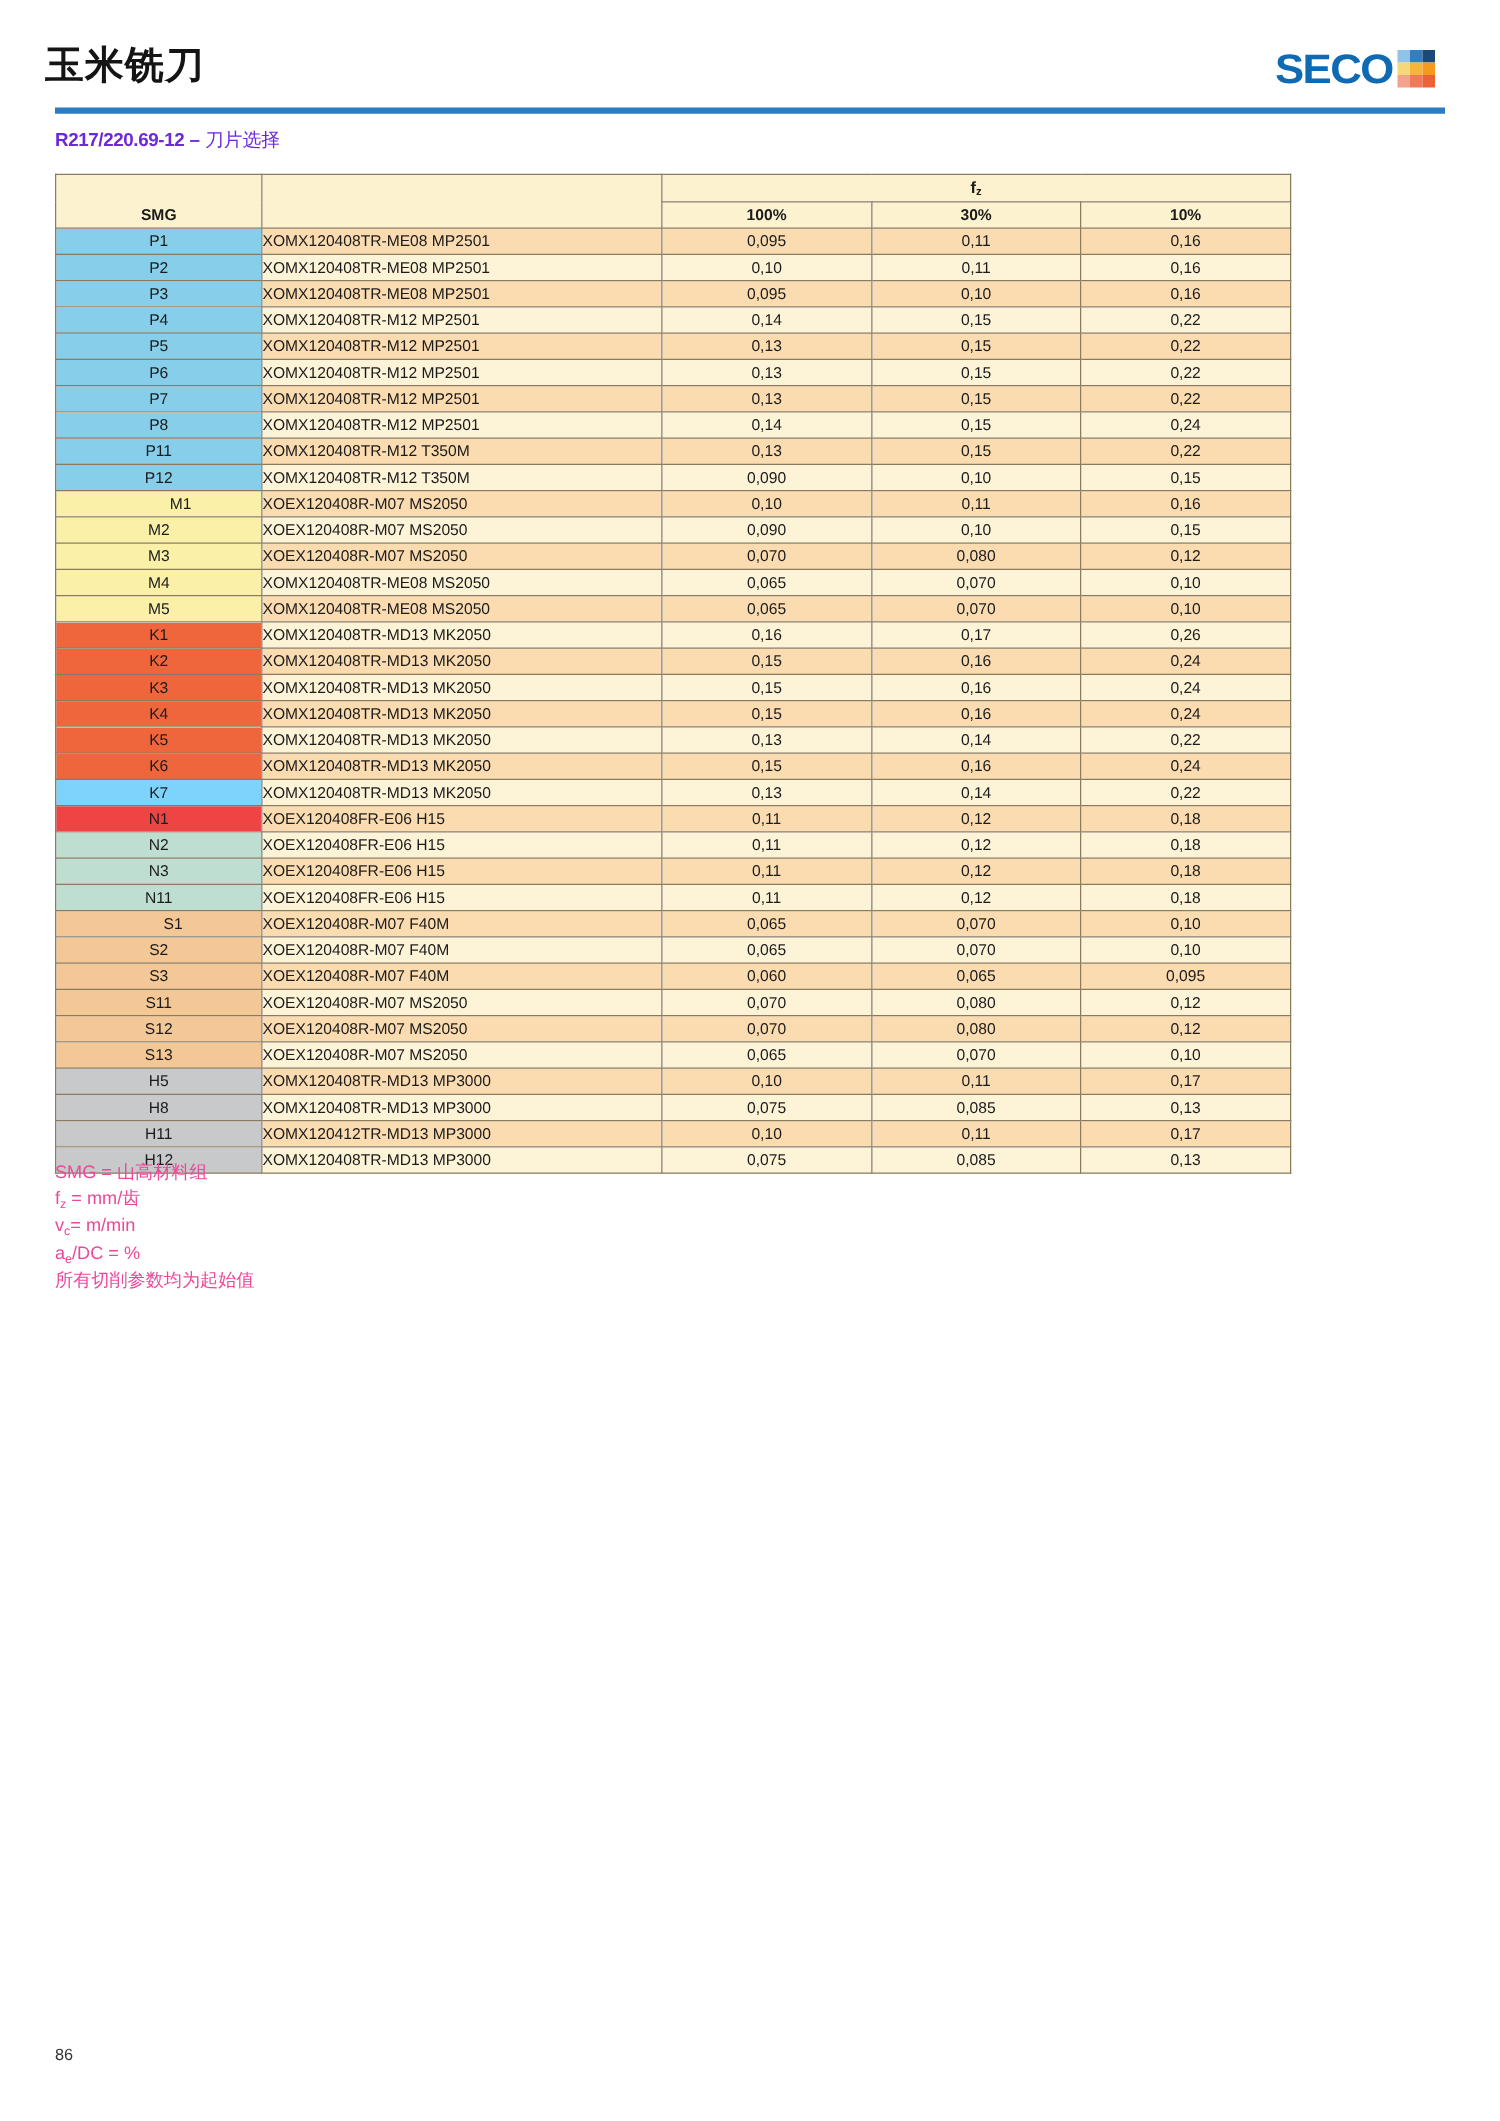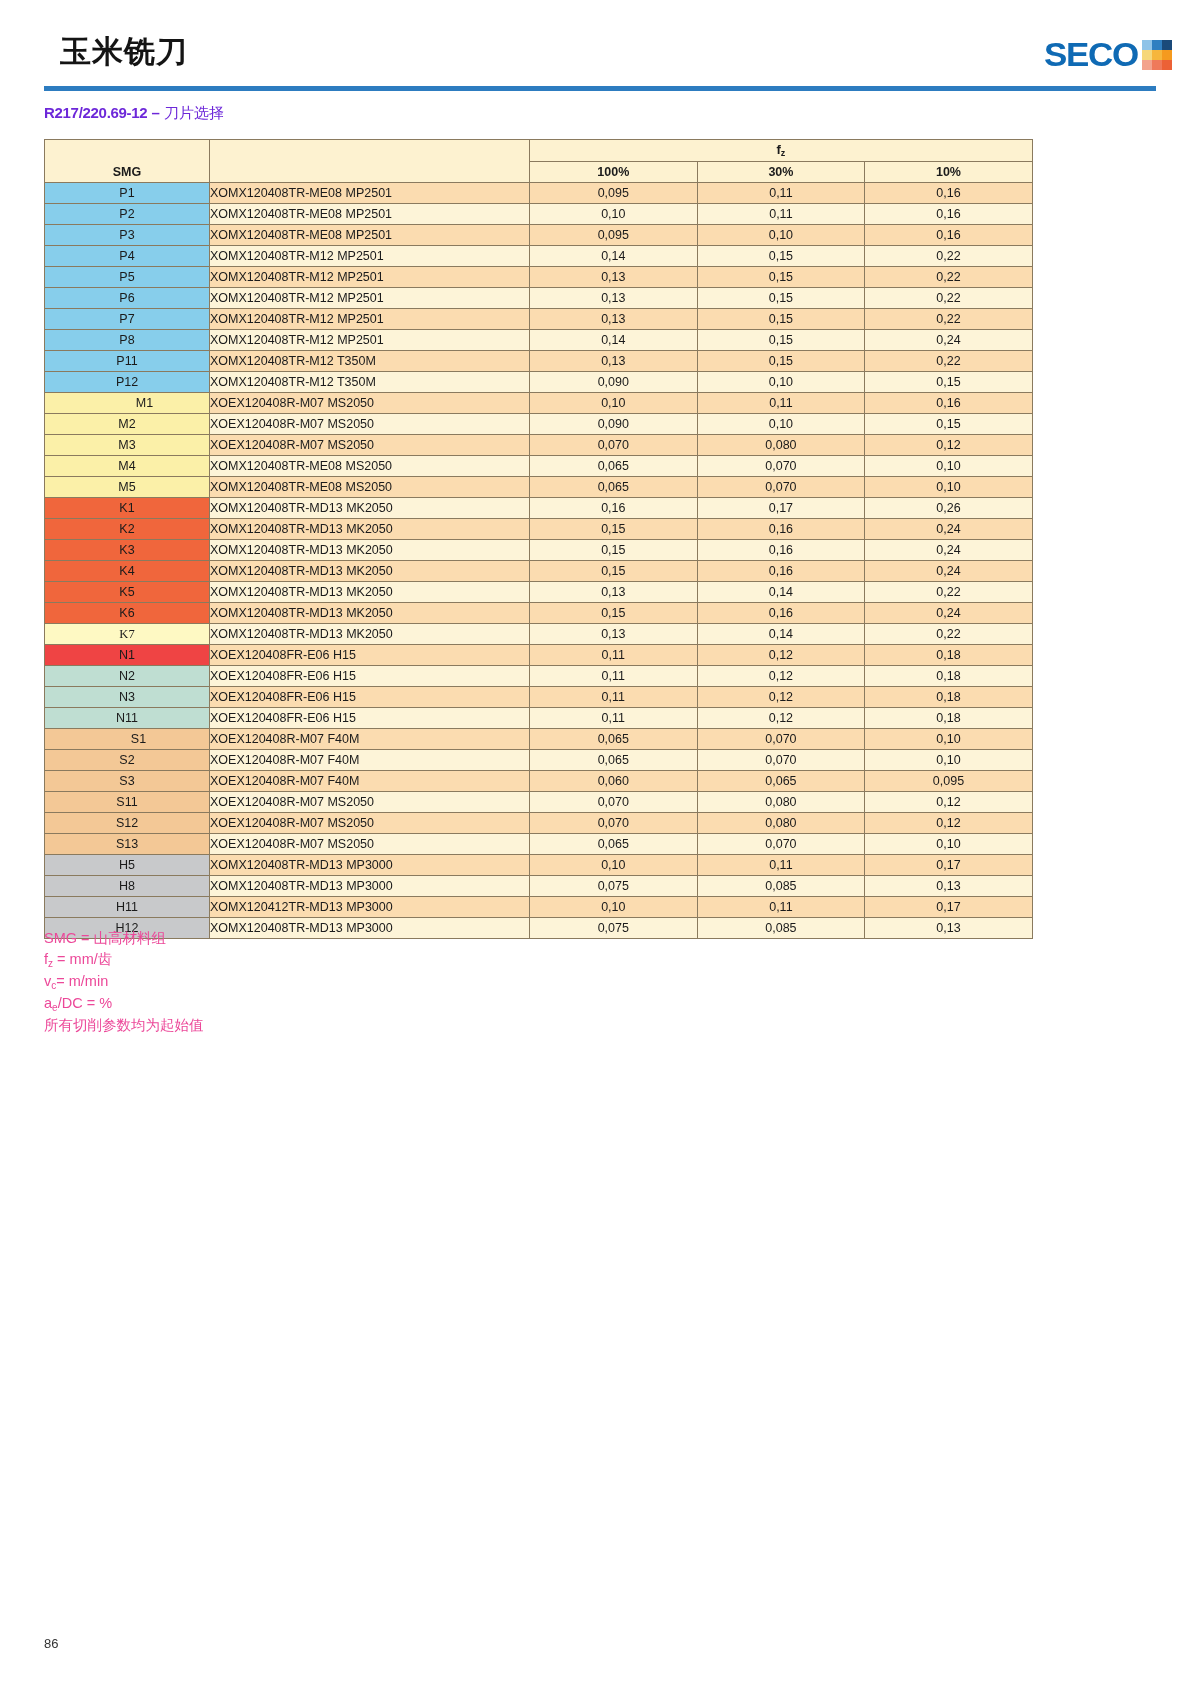--- a/index.html
+++ b/index.html
@@ -19,21 +19,21 @@
   .page {
     position: absolute;
     left: 0; top: 0;
     width: 1200px;
     height: 1697px;
   }
 
   
   .header {
     position: absolute;
-    left: 60px;
+    left: 36px;
     top: 30px;
     width: 1112px;
     height: 56px;
   }
   .header-title {
     position: absolute;
     left: 0;
     top: 0;
     font-family: "Liberation Serif", serif;
     font-size: 31px;
@@ -392,21 +392,21 @@
             <td class="cell-num even-d">0,22</td>
           </tr>
           <tr>
             <td class="cell-smg" style="background: rgb(240, 102, 60);">K6</td>
             <td class="cell-desig odd-d">XOMX120408TR-MD13 MK2050</td>
             <td class="cell-num odd-d">0,15</td>
             <td class="cell-num odd-d">0,16</td>
             <td class="cell-num odd-d">0,24</td>
           </tr>
           <tr>
-            <td class="cell-smg" style="background: #fef9c3; font-family: Liberation Serif, serif;">K7</td>
+            <td class="cell-smg" style="background: #7dd3fc;">K7</td>
             <td class="cell-desig even-d">XOMX120408TR-MD13 MK2050</td>
             <td class="cell-num even-d">0,13</td>
             <td class="cell-num even-d">0,14</td>
             <td class="cell-num even-d">0,22</td>
           </tr>
           <tr>
             <td class="cell-smg" style="background: #ef4444;">N1</td>
             <td class="cell-desig odd-d">XOEX120408FR-E06 H15</td>
             <td class="cell-num odd-d">0,11</td>
             <td class="cell-num odd-d">0,12</td>

